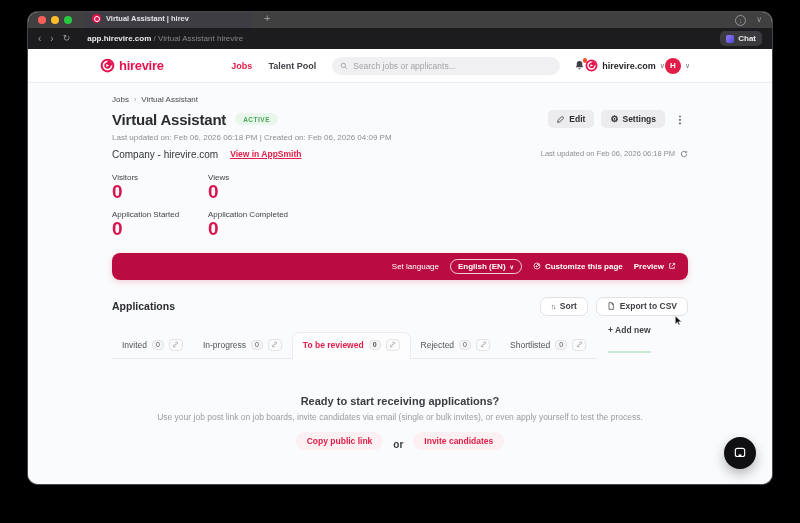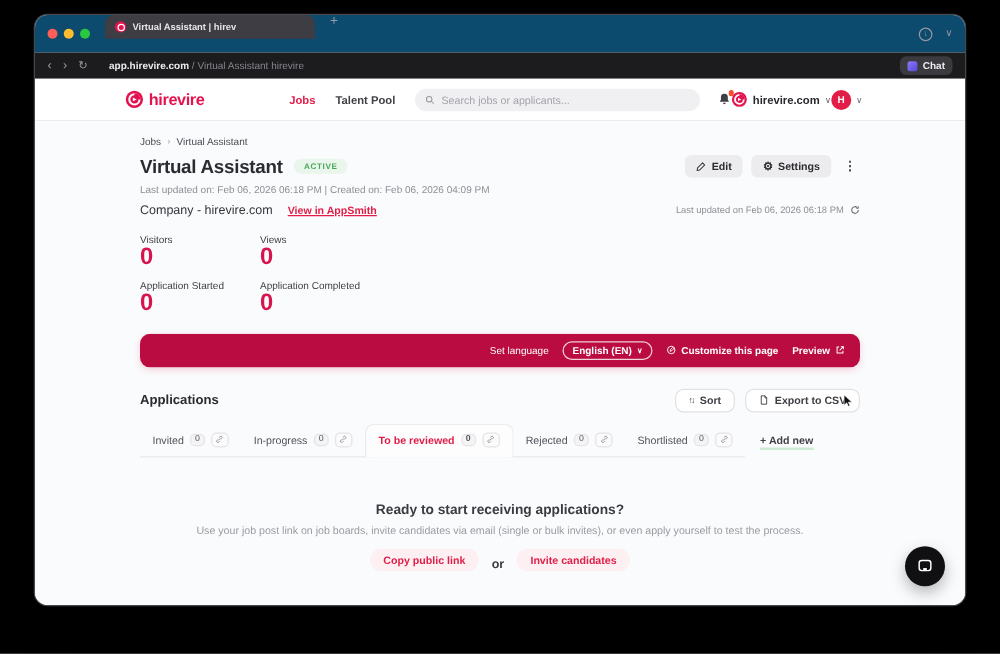--- a/index.html
+++ b/index.html
@@ -10,21 +10,21 @@
     position:relative; overflow:hidden;
     -webkit-font-smoothing:antialiased;
   }
   .window {
     position:absolute; left:28px; top:12px; width:744px; height:472px;
     border-radius:10px; overflow:hidden; background:#fff;
     box-shadow:0 0 0 1px #47474b, 0 18px 40px rgba(0,0,0,.65);
     display:flex; flex-direction:column;
   }
   
-  .tabbar { height:30px; background:#0c4a6e; display:flex; padding:0 10px; flex:none; }
+  .tabbar { height:16px; background:#404040; display:flex; align-items:flex-end; padding:0 10px; flex:none; }
   .traffic { display:flex; gap:5px; align-self:center; margin-right:12px; }
   .light { width:8px; height:8px; border-radius:50%; }
   .light.red{background:#ff5f57;} .light.yellow{background:#febc2e;} .light.green{background:#28c840;}
   .btab {
     height:19px; width:168px; background:#3d3d43; border-radius:7px 7px 0 0;
     display:flex; align-items:center; gap:5px; padding:0 8px; overflow:hidden;
   }
   .favicon { width:9px; height:9px; border-radius:50%; background:#e4134f; flex:none;
     display:flex; align-items:center; justify-content:center; }
   .favicon::after{ content:""; width:4px; height:4px; border:1px solid #fff; border-radius:50%; }
@@ -127,21 +127,21 @@
     font-size:8.5px; color:#52525b; }
   .stage-tab.active { background:#fdfdfe; border:1px solid #ececee; border-bottom:none;
     border-radius:7px 7px 0 0; margin-bottom:-1px; padding:6px 10px 8px;
     color:#e11d48; font-weight:bold; }
   .count-badge { background:#f4f4f5; border:1px solid #e4e4e7; border-radius:4px;
     font-size:7px; color:#52525b; padding:.5px 3px; min-width:8px; text-align:center; }
   .link-chip { border:1px solid #e4e4e7; border-radius:4px; width:14px; height:12px;
     display:flex; align-items:center; justify-content:center; color:#8e8e95; background:#fbfbfc; }
   .link-chip svg { width:7px; height:7px; }
   .add-new { margin-left:12px; margin-bottom:6px; font-size:8.5px; font-weight:bold;
-    color:#3f3f46; border-bottom:2px solid #cdead4; padding-bottom:1px; }
+    color:#3f3f46; border-bottom:2px solid #cdead4; padding-bottom:16px; }
   
   .empty { margin-top:36px; text-align:center; }
   .empty-heading { font-size:11px; font-weight:bold; color:#3b3b42; }
   .empty-desc { margin-top:5px; font-size:8.5px; color:#9b9ba2; }
   .empty-actions { margin-top:10px; display:flex; justify-content:center; align-items:flex-end; gap:10px; }
   .pill-btn { background:#fcf0f3; border-radius:10px; padding:4px 11px; color:#e11d48;
     font-size:8.5px; font-weight:bold; }
   .or-label { font-size:10px; font-weight:bold; color:#3b3b42; }
   
   .chat-fab { position:absolute; right:16px; bottom:15px; width:32px; height:32px;

